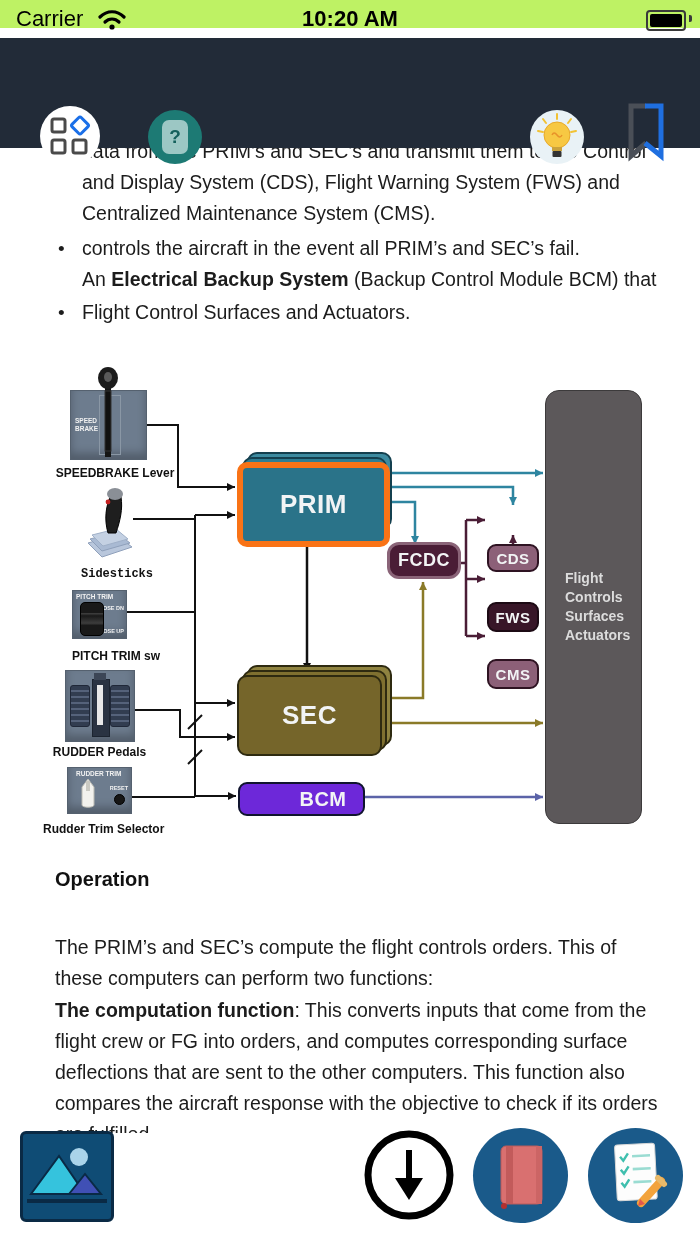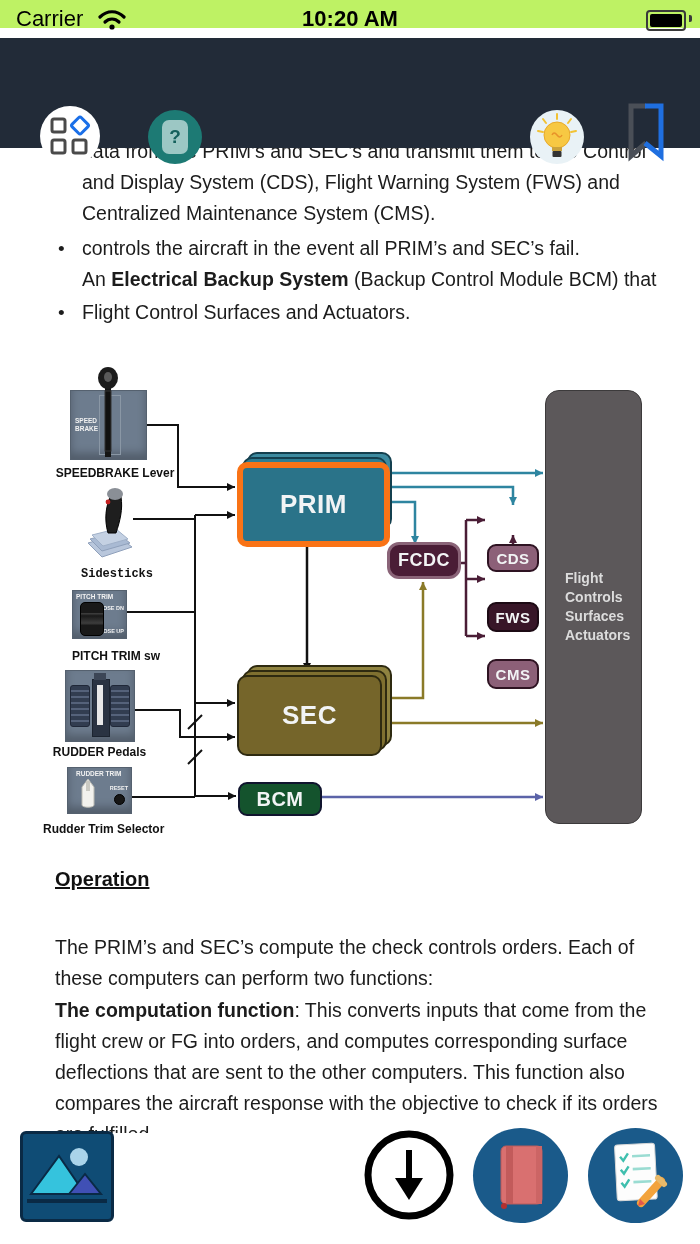--- a/index.html
+++ b/index.html
@@ -22,31 +22,31 @@
   #help-btn{left:148px;top:72px;width:54px;height:54px;background:#1d7a74;}
   #help-inner{width:26px;height:34px;background:#9cc7c4;border-radius:7px;display:flex;align-items:center;justify-content:center;
               font-size:19px;font-weight:bold;color:#15605c;}
   #hint-btn{left:530px;top:72px;width:54px;height:54px;background:#e9f2f6;}
   #bookmark-btn{left:624px;top:62px;width:44px;height:66px;display:flex;align-items:center;justify-content:center;cursor:pointer;}
 
   
   .para{font-size:19.5px;line-height:31px;color:#1c1c1c;}
   .b{font-weight:bold;}
   .bullet-dot{position:absolute;left:-24px;top:0;font-size:19px;}
-  #heading{left:55px;top:868px;font-size:20px;font-weight:bold;text-decoration:underline;color:#111;}
+  #heading{left:55px;top:868px;font-size:20px;font-weight:bold;color:#111;}
 
   
   #diagram{left:55px;top:365px;width:610px;height:480px;}
   #wires{position:absolute;left:0;top:0;z-index:1;}
   .node{position:absolute;z-index:2;display:flex;align-items:center;justify-content:center;
         color:#f2f4f5;font-weight:bold;letter-spacing:0.5px;}
   .stackback{position:absolute;z-index:2;border-radius:10px;}
   .prim-main{background:#2a7389;border:6px solid #f97316;border-radius:10px;font-size:26px;}
   .sec-main{background:#75652a;border:2px solid #2e2a10;border-radius:10px;font-size:26px;}
-  #bcm{background:#14532d;border:2px solid #10142e;border-radius:9px;font-size:20px;}
+  #bcm{background:#6d28d9;border:2px solid #10142e;border-radius:9px;font-size:20px;padding-left:43px;}
   #fcdc{background:#4a1d36;border:3px solid #8a6478;border-radius:12px;font-size:18px;}
   .mon{border-radius:9px;font-size:15px;margin-top:36px;}
   #cds,#cms{background:#8c6078;border:2px solid #2e1322;}
   #fws{background:#381628;border:2px solid #1c0a14;}
   #flightbox{background:#5c585a;border:1px solid #3c3a3b;border-radius:14px;z-index:2;}
   #flightbox .lbl{position:absolute;left:19px;top:50%;transform:translateY(-50%);
                   font-size:14px;font-weight:bold;color:#dcdcdc;line-height:19px;}
   .panel{position:absolute;z-index:2;background:#6d7c8e;border:1px solid #55616f;
          box-shadow:inset 0 -6px 8px rgba(0,0,0,.25);}
   .ptxt{position:absolute;color:#f2f2f2;font-weight:bold;font-size:6.5px;line-height:8px;}
@@ -80,21 +80,21 @@
   </div>
 
   <div class="abs para" style="left:82px;top:297px;width:610px;">
     <span class="bullet-dot">•</span>
     <div>Flight Control Surfaces and Actuators.</div>
   </div>
 
   <div class="abs" id="heading">Operation</div>
 
   <div class="abs para" style="left:55px;top:932px;width:625px;">
-    <div>The PRIM’s and SEC’s compute the check controls orders. Each of</div>
+    <div>The PRIM’s and SEC’s compute the flight controls orders. This of</div>
     <div>these computers can perform two functions:</div>
   </div>
 
   <div class="abs para" style="left:55px;top:995px;width:632px;">
     <div>
       <span class="b">The computation function</span><span>: This converts inputs that come from the</span>
     </div>
     <div>flight crew or FG into orders, and computes corresponding surface</div>
     <div>deflections that are sent to the other computers. This function also</div>
     <div>compares the aircraft response with the objective to check if its orders</div>

